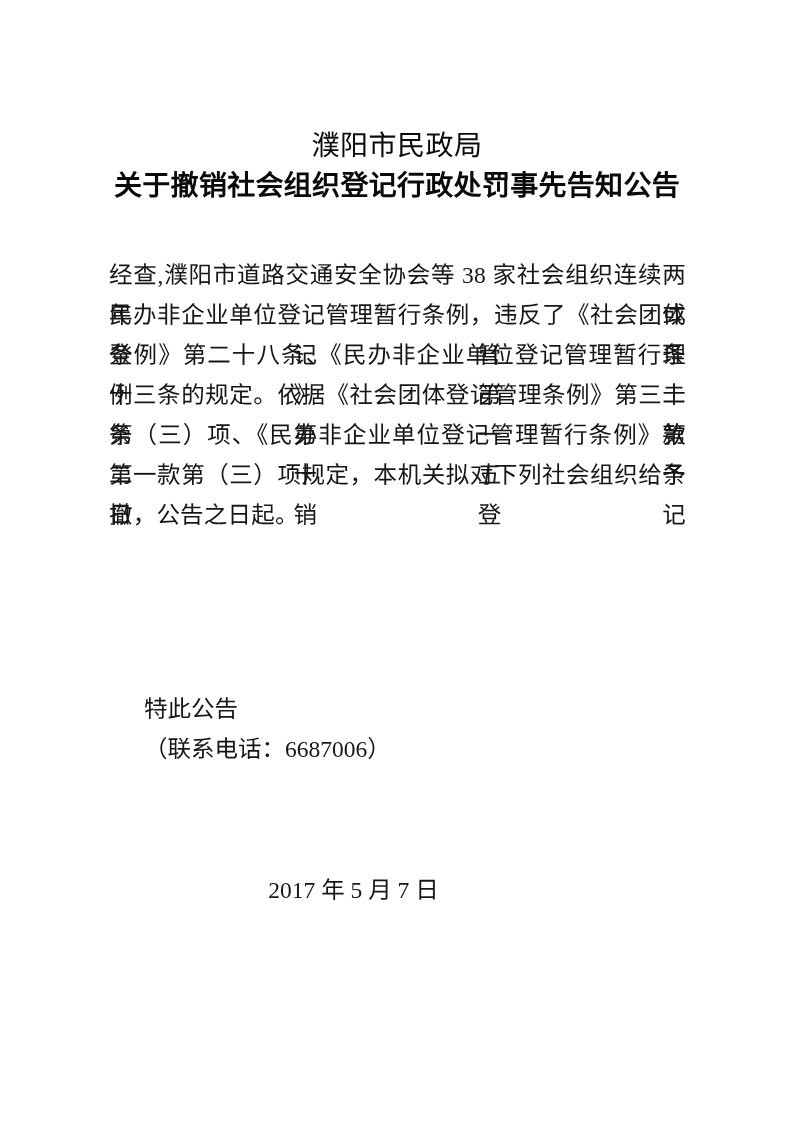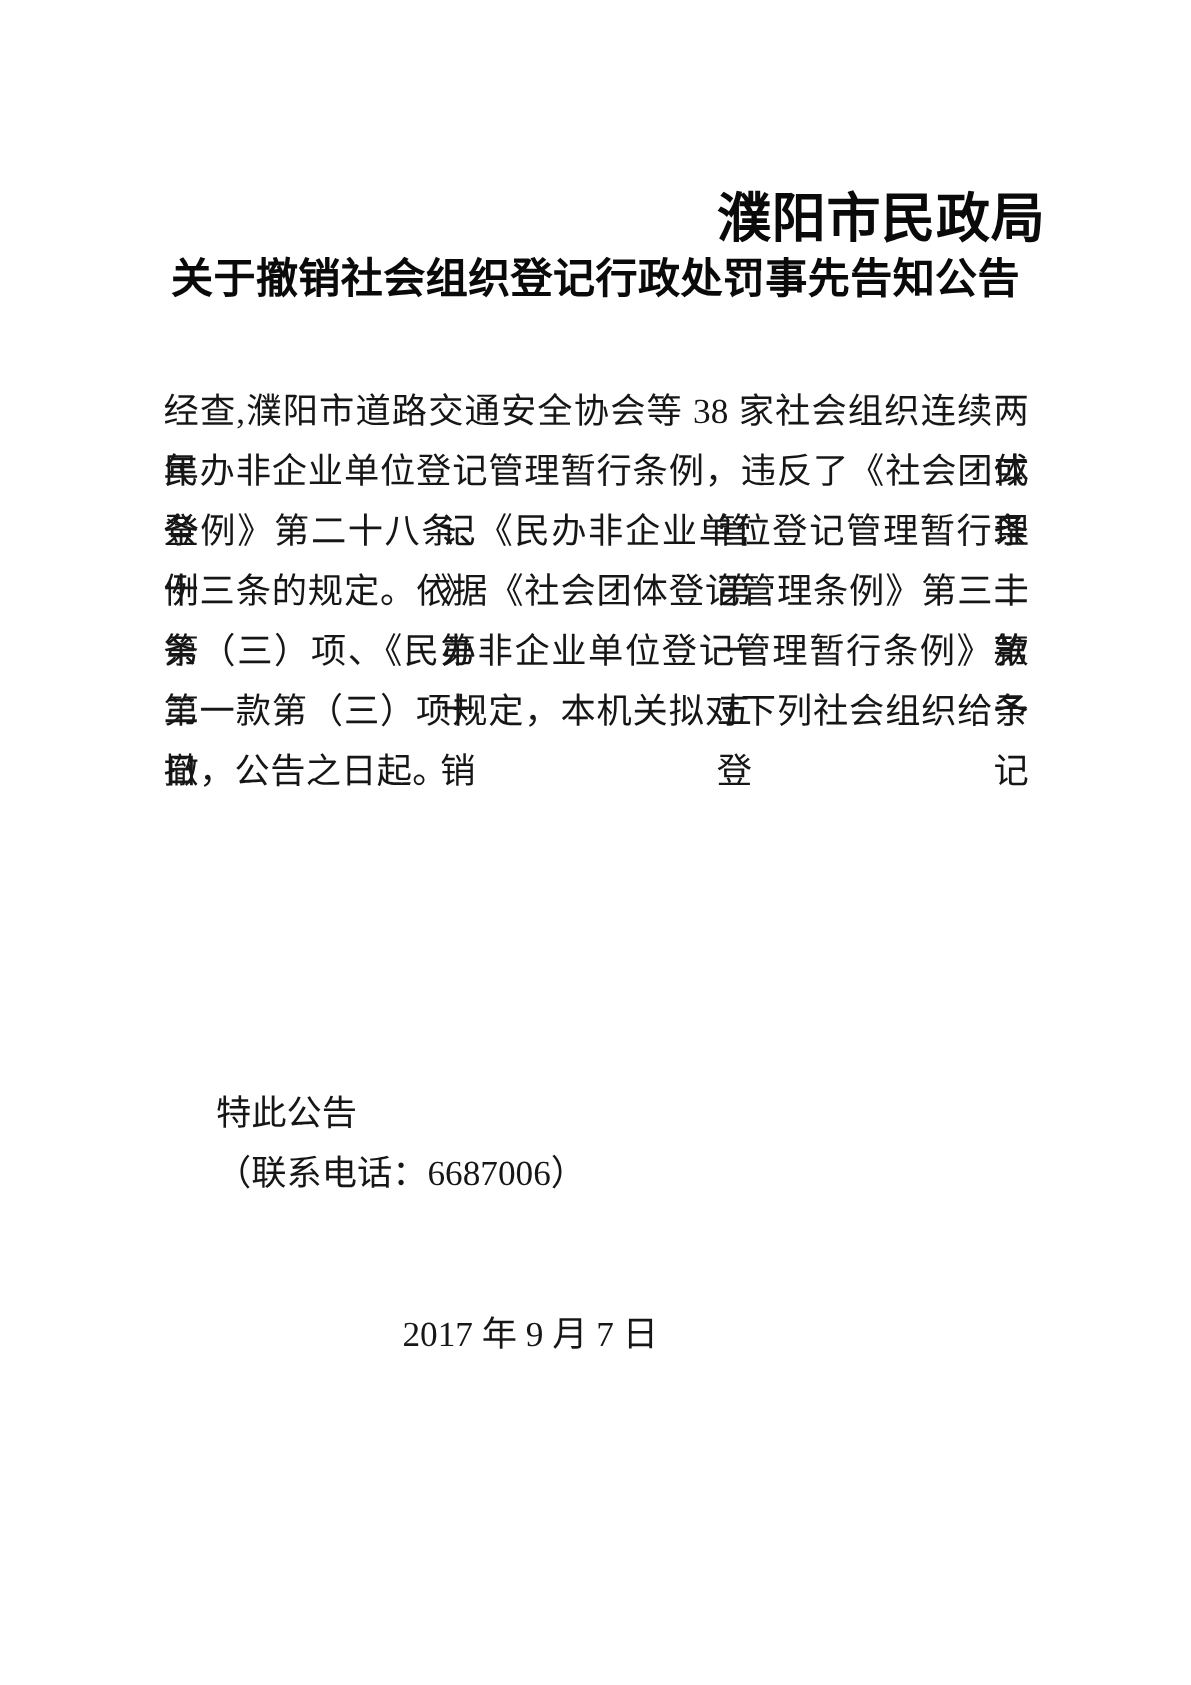--- a/index.html
+++ b/index.html
@@ -32,27 +32,26 @@
   .doc-title {
     position: absolute;
     left: 97px;
     top: 126px;
     width: 600px;
     text-align: center;
   }
 
   .title-line-1 {
     font-family: "Liberation Sans", "DejaVu Sans", sans-serif;
-    font-weight: bold;
-    font-size: 36px;
+    font-weight: normal;
+    font-size: 28px;
     line-height: 40px;
     letter-spacing: 0.5px;
     color: #0a0a0a;
     white-space: nowrap;
-    text-align: right;
   }
 
   .title-line-2 {
     font-family: "Liberation Sans", "DejaVu Sans", sans-serif;
     font-weight: bold;
     font-size: 28px;
     line-height: 40px;
     letter-spacing: 0.3px;
     color: #0a0a0a;
     white-space: nowrap;
@@ -94,21 +93,21 @@
   }
 
   .line.indent {
     padding-left: 47px;
   }
 
   
   .closing {
     position: absolute;
     left: 97px;
-    top: 723px;
+    top: 689px;
     width: 601px;
   }
 
   .closing .line {
     padding-left: 47px;
   }
 
   
   .date-line {
     position: absolute;
@@ -146,15 +145,15 @@
     </div>
 
 
   </div>
 
   <div class="closing">
     <span class="line">特此公告</span>
     <span class="line">（联系电话：6687006）</span>
   </div>
 
-  <div class="date-line">2017 年 9 月 7 日</div>
+  <div class="date-line">2017 年 5 月 7 日</div>
 
 </div>
 
 </body></html>

